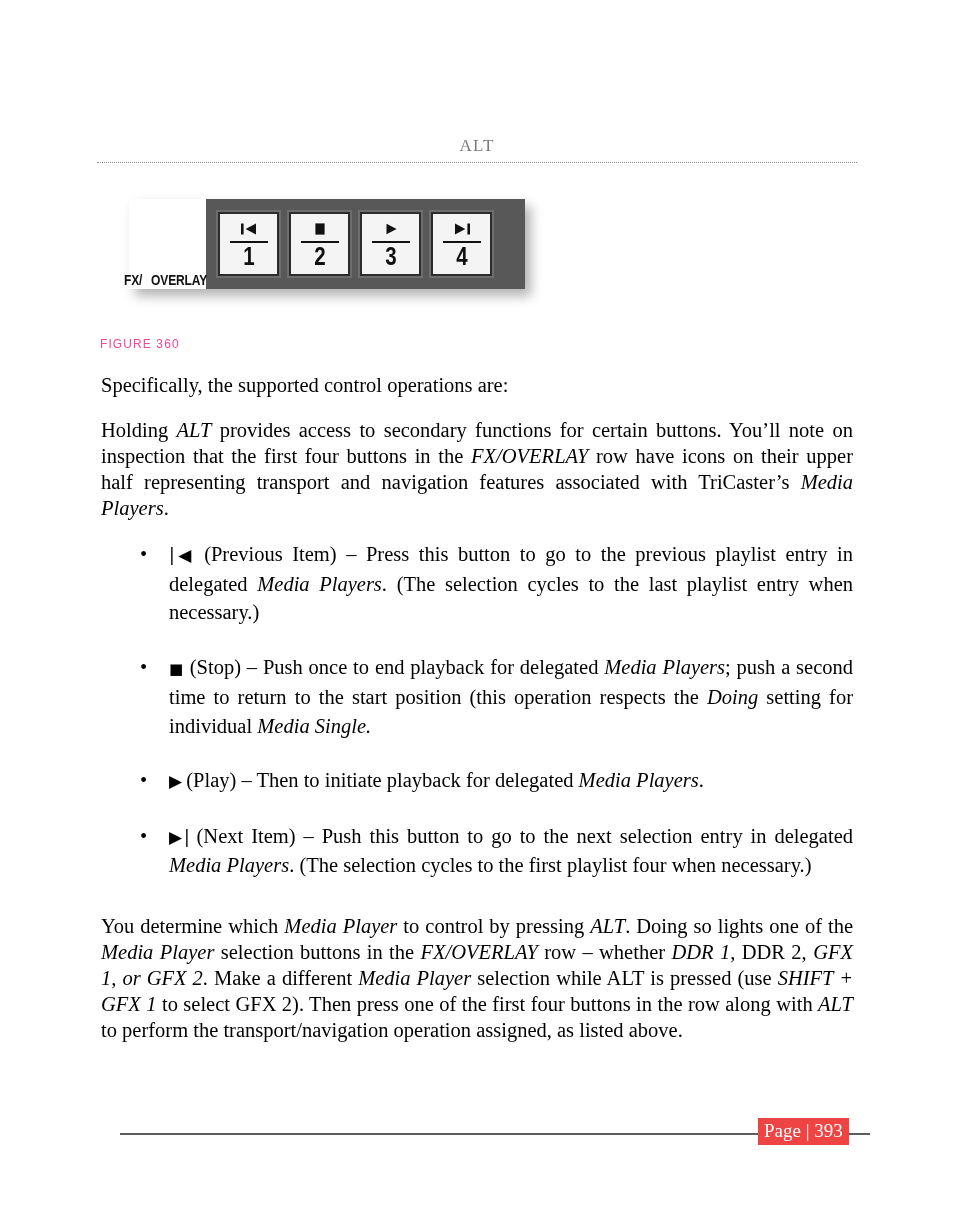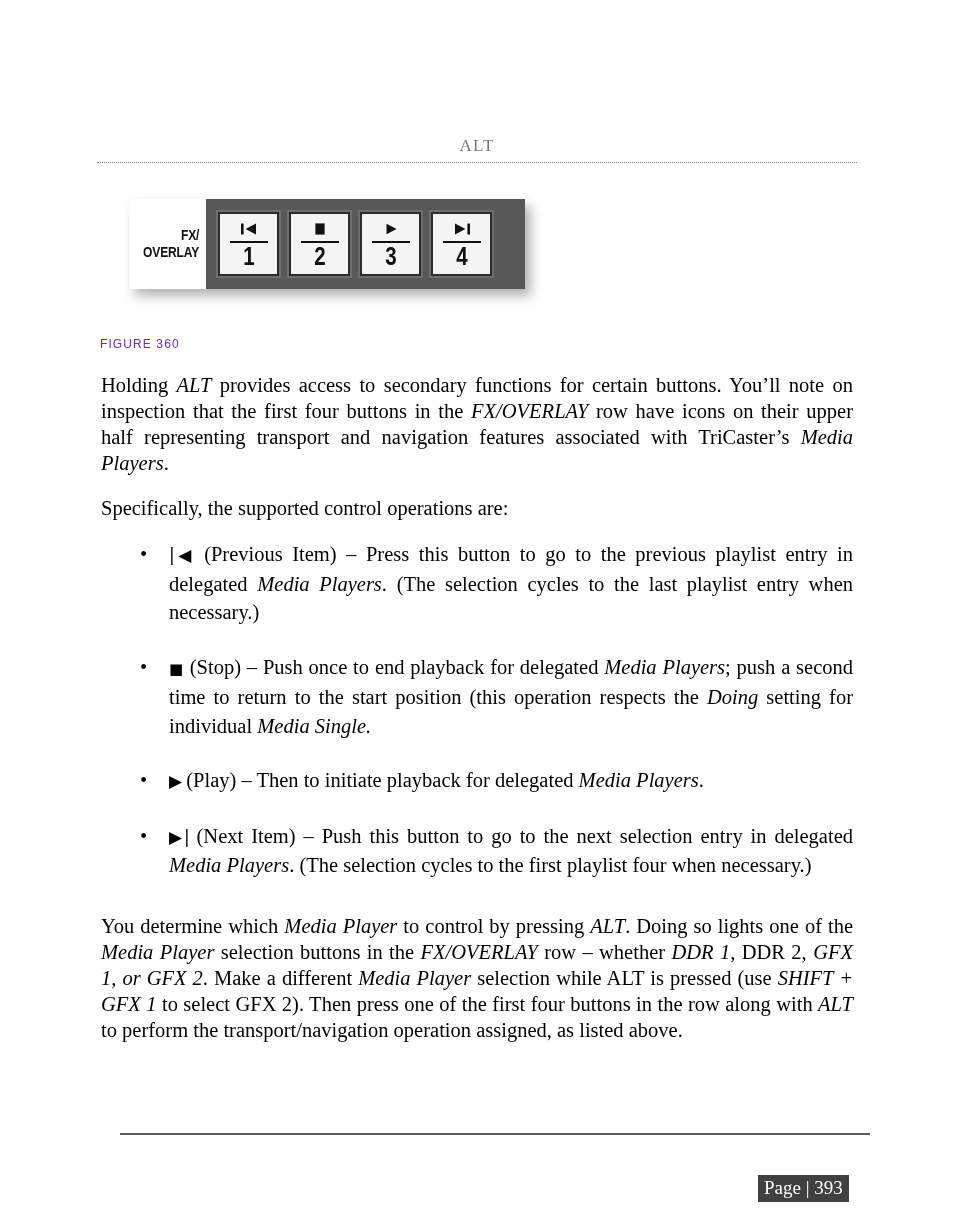--- a/index.html
+++ b/index.html
@@ -52,21 +52,20 @@
     align-items: stretch;
     background: #585858;
     width: 396px;
     height: 90px;
     box-shadow: 6px 7px 11px rgba(0,0,0,0.30);
   }
   #panel-label {
     background: #ffffff;
     width: 77px;
     display: flex;
-    flex-direction: column;
     justify-content: center;
     align-items: flex-end;
     padding-right: 7px;
     box-sizing: border-box;
   }
   .panel-label-line {
     font-family: "Liberation Sans", "DejaVu Sans", sans-serif;
     font-weight: bold;
     font-size: 14px;
     line-height: 17px;
@@ -119,21 +118,21 @@
   }
 
   
   #figure-caption {
     position: absolute;
     left: 100px;
     top: 337px;
     font-family: "Liberation Sans", "DejaVu Sans", sans-serif;
     font-size: 12px;
     letter-spacing: 1.1px;
-    color: #6d28d9;
+    color: #ec4899;
   }
 
   
   #content {
     position: absolute;
     left: 101px;
     top: 372px;
     width: 752px;
   }
   .para {
@@ -186,23 +185,23 @@
   #footer-rule {
     position: absolute;
     left: 120px;
     top: 1133px;
     width: 750px;
     height: 0;
     border-top: 2px solid #5d5d5d;
   }
   #page-badge {
     position: absolute;
-    top: 1175px;
+    top: 1118px;
     left: 758px;
-    background: #404040;
+    background: #ef4444;
     color: #ffffff;
     font-family: "Liberation Serif", "DejaVu Serif", serif;
     font-size: 19px;
     line-height: 24px;
     padding: 1px 6px 2px 6px;
     white-space: nowrap;
   }
 </style>
 </head>
 <body>
@@ -265,26 +264,26 @@
       </div>
 
     </div>
   </div>
 </div>
 
 <div id="figure-caption">FIGURE 360</div>
 
 <div id="content">
 
+  <p class="para no-justify">Specifically, the supported control operations are:</p>
+
   <p class="para">
     <span>Holding </span><i>ALT</i><span> provides access to secondary functions for certain buttons.  You’ll note on inspection that the first four buttons in the </span><i>FX/OVERLAY</i><span> row have icons on their upper half representing transport and navigation features associated with TriCaster’s </span><i>Media Players</i><span>.</span>
   </p>
 
-  <p class="para no-justify">Specifically, the supported control operations are:</p>
-
   <ul id="ops-list">
 
     <li>
       <span class="bullet-dot">•</span><span class="glyph">|◀</span><span> (Previous Item) – Press this button to go to the previous playlist entry in delegated </span><i>Media Players</i><span>. (The selection cycles to the last playlist entry when necessary.)</span>
     </li>
 
     <li>
       <span class="bullet-dot">•</span><span class="glyph-stop">■</span><span>  (Stop) – Push once to end playback for delegated </span><i>Media Players</i><span>; push a second time to return to the start position (this operation respects the </span><i>Doing</i><span> setting for individual </span><i>Media Single.</i><span></span>
     </li>
 

